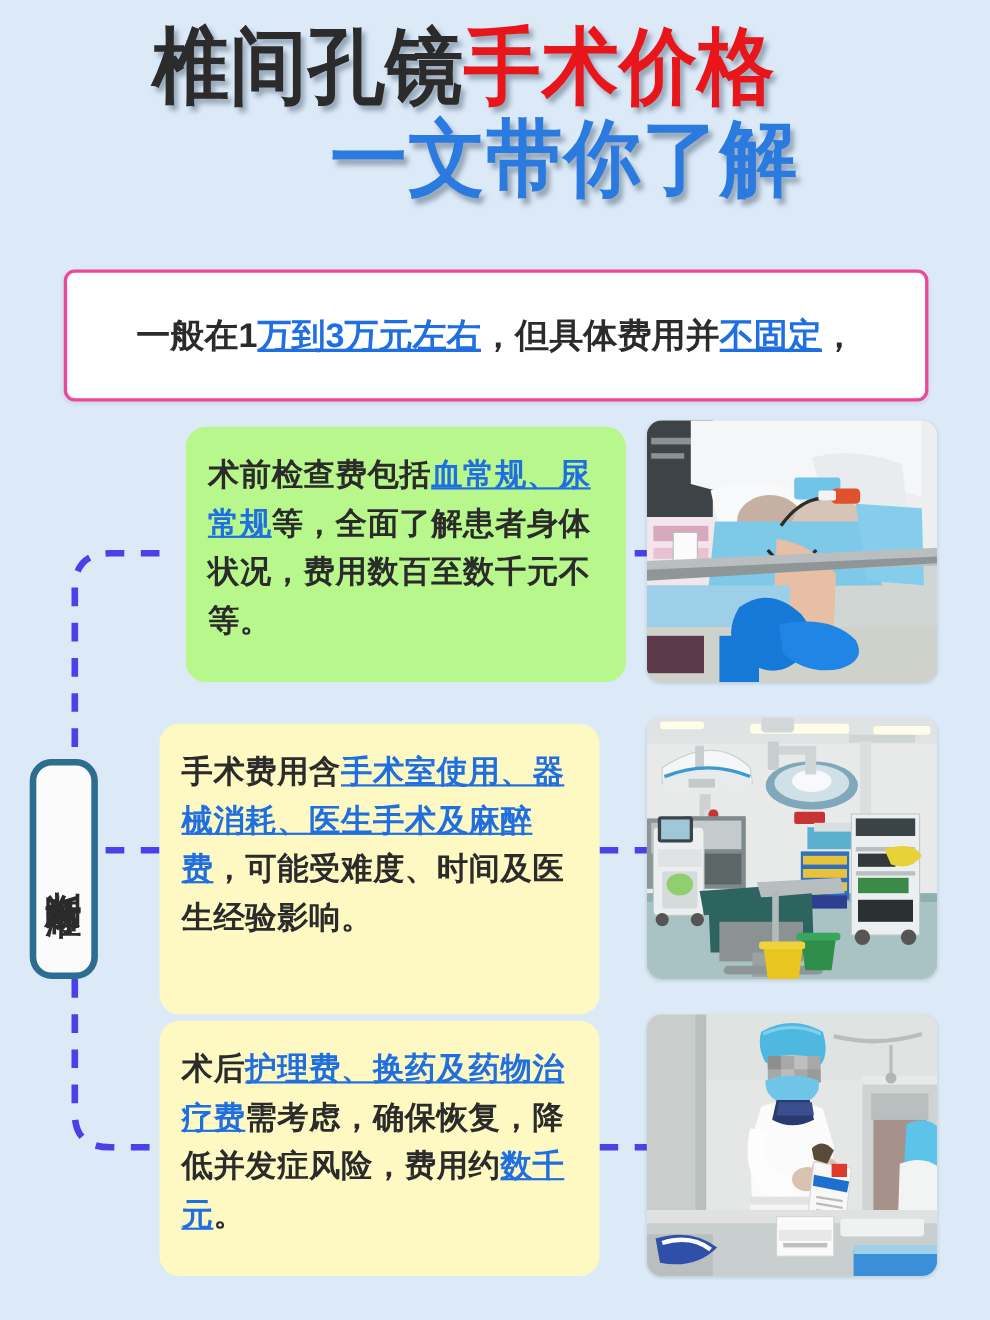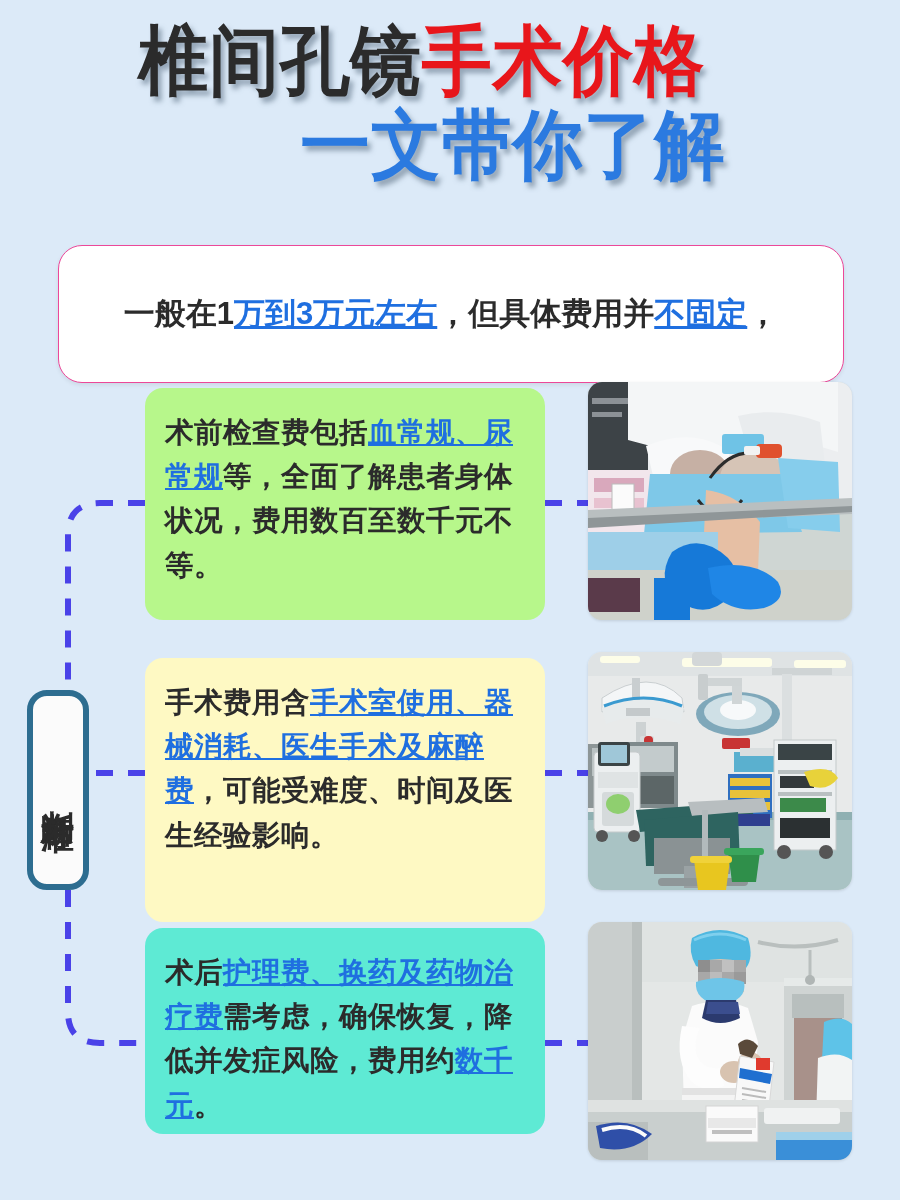--- a/index.html
+++ b/index.html
@@ -22,22 +22,22 @@
     transform:scaleX(.92);
   }
   .title-line-1{padding-left:8px;}
   .title-line-2{text-align:right;padding-right:84px;margin-top:6px;}
   .t-black{color:#2b2b2b;text-shadow:4px 5px 5px rgba(90,110,130,.55);}
   .t-red{color:#e8161b;text-shadow:4px 5px 5px rgba(90,110,130,.55);}
   .t-blue{color:#2b7ae0;text-shadow:4px 5px 5px rgba(90,110,130,.55);}
 
   
   .subtitle-box{
-    position:absolute;left:58px;top:245px;width:786px;height:138px;
-    background:#ffffff;border:1px solid #ec4899;border-radius:24px;
+    position:absolute;left:58px;top:245px;width:786px;height:120px;
+    background:#ffffff;border:3px solid #ec4899;border-radius:10px;
     box-sizing:border-box;
     display:flex;align-items:center;justify-content:center;
     box-shadow:0 2px 4px rgba(0,0,0,.08);
   }
   .subtitle-text{
     text-align:center;font-size:31px;line-height:1.42;color:#2b2b2b;
     font-weight:600;padding:0 14px;
   }
   .hl{color:#1f6fe0;text-decoration:underline;text-underline-offset:2px;}
 
@@ -62,23 +62,23 @@
   .card{
     position:absolute;left:145px;width:400px;
     border-radius:18px;box-sizing:border-box;
     padding:22px 20px 18px 20px;
     z-index:2;
   }
   .card-text{
     font-size:28.5px;line-height:1.55;color:#2b2b2b;font-weight:600;
     letter-spacing:.5px;
   }
-  .card1{top:388px;height:232px;background:#b7f78b;}
+  .card1{top:388px;height:232px;background:#b7f78b;margin-left:24px;}
   .card2{top:658px;height:264px;background:#fef9c3;}
-  .card3{top:928px;height:206px;background:#5eead4;}
+  .card3{top:928px;height:232px;background:#fef9c3;}
 
   
   .photo{
     position:absolute;left:588px;width:264px;height:238px;
     border-radius:14px;overflow:hidden;z-index:2;
     box-shadow:0 1px 3px rgba(0,0,0,.12);
   }
   .p1{top:382px;}
   .p2{top:652px;}
   .p3{top:922px;}

